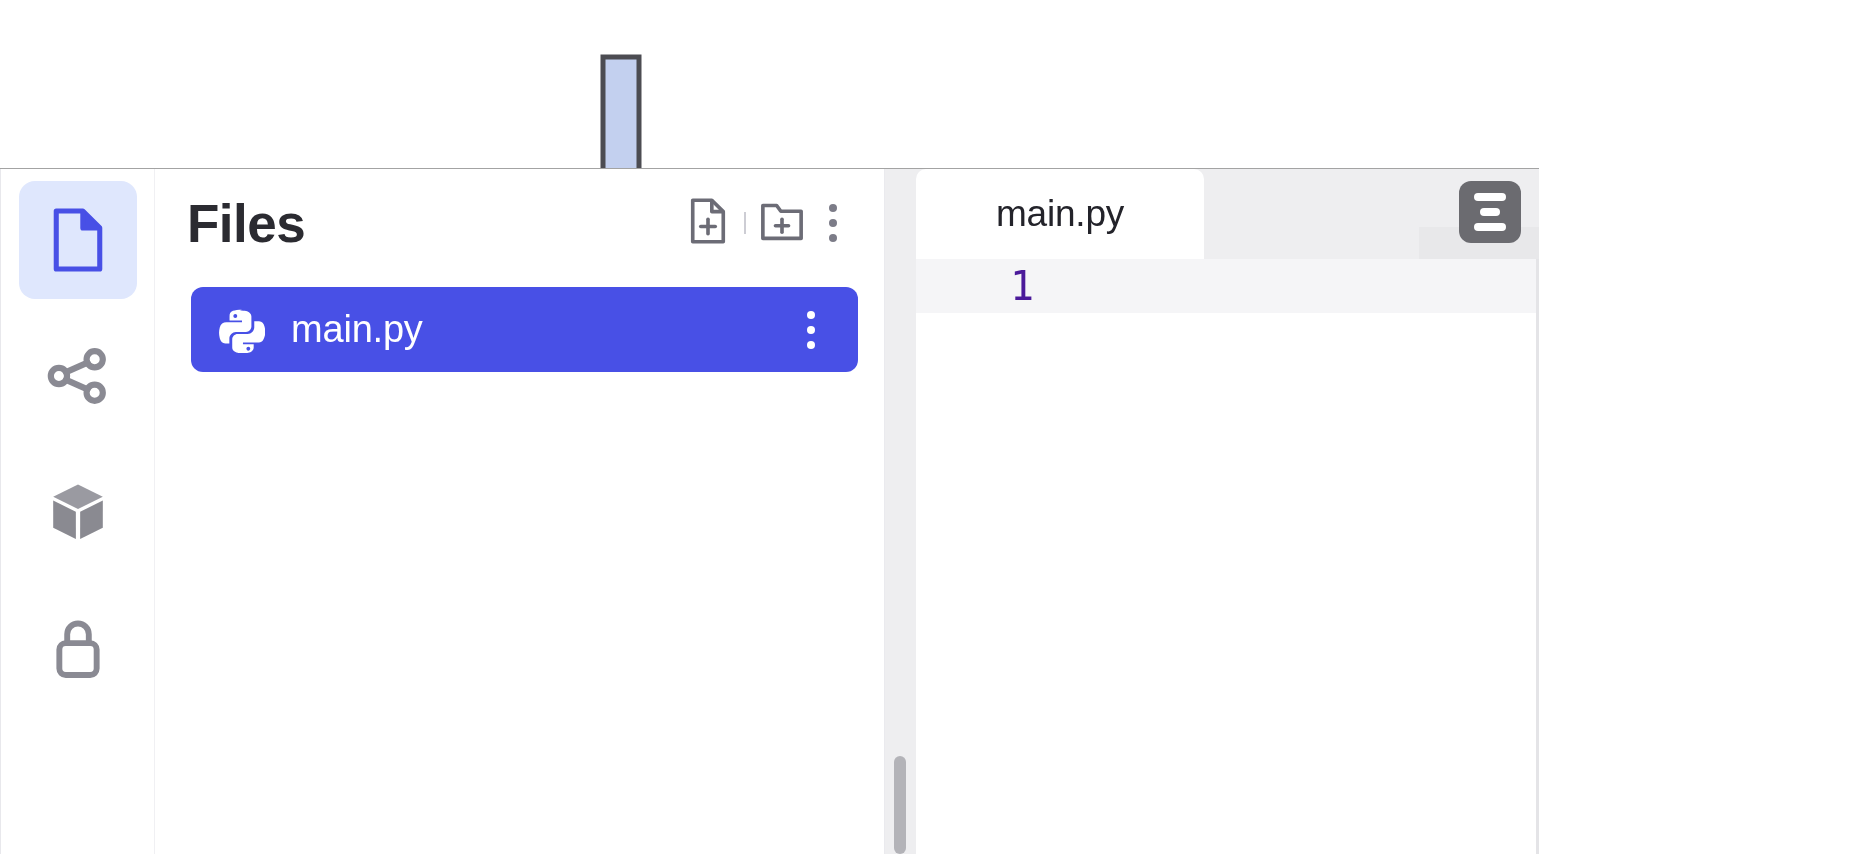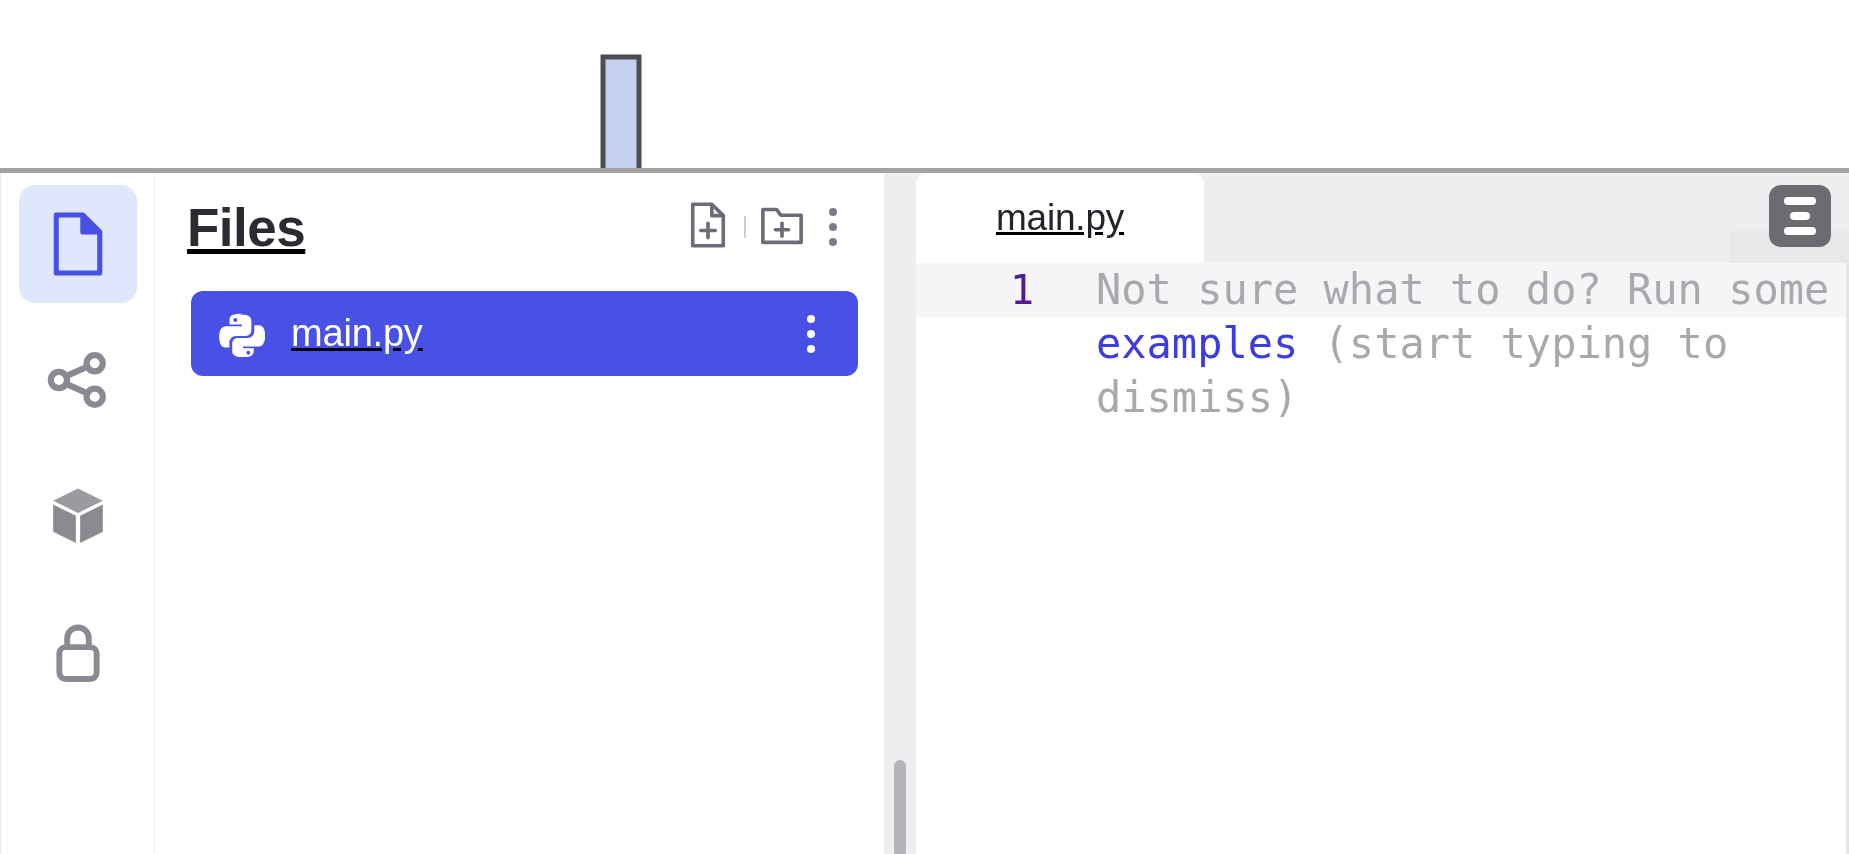--- a/index.html
+++ b/index.html
@@ -16,26 +16,25 @@
     width: 1849px;
     height: 854px;
     background: #ffffff;
   }
 
   
   .ide {
     position: absolute;
     left: 0;
     top: 168px;
-    width: 1849px;
+    width: 1539px;
     height: 686px;
     display: flex;
     background: #ffffff;
-    border-top: 5px solid #a3a3a3;
-    text-decoration: underline;
+    border-top: 1px solid #a3a3a3;
   }
 
   
   .rail {
     width: 155px;
     flex: 0 0 155px;
     background: #ffffff;
     border-left: 1px solid #e8e8ec;
     border-right: 1px solid #f0f0f3;
     padding-top: 12px;
@@ -405,21 +404,20 @@
           <div class="tab-tool">
             <b></b>
             <b></b>
             <b></b>
           </div>
         </div>
 
         <div class="code-area">
           <div class="code-line-hl"></div>
           <div class="gutter-num">1</div>
-          <div class="code-text"><span>Not sure what to do? Run some </span><span class="link">examples</span><span> (start typing to dismiss)</span></div>
           <div class="code-right-edge"></div>
         </div>
 
       </div>
     </div>
 
   </div>
 </div>
 
 </body></html>

